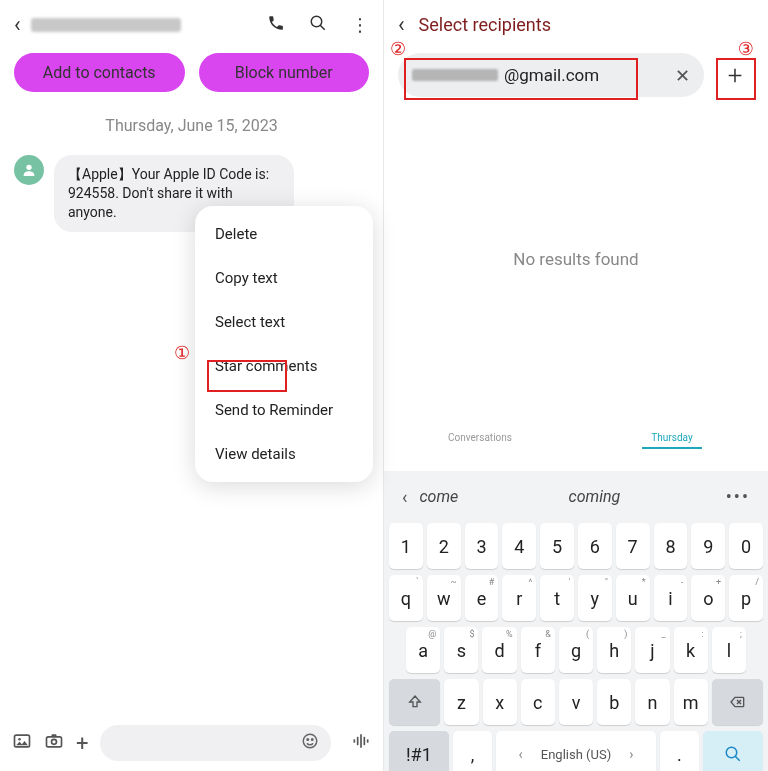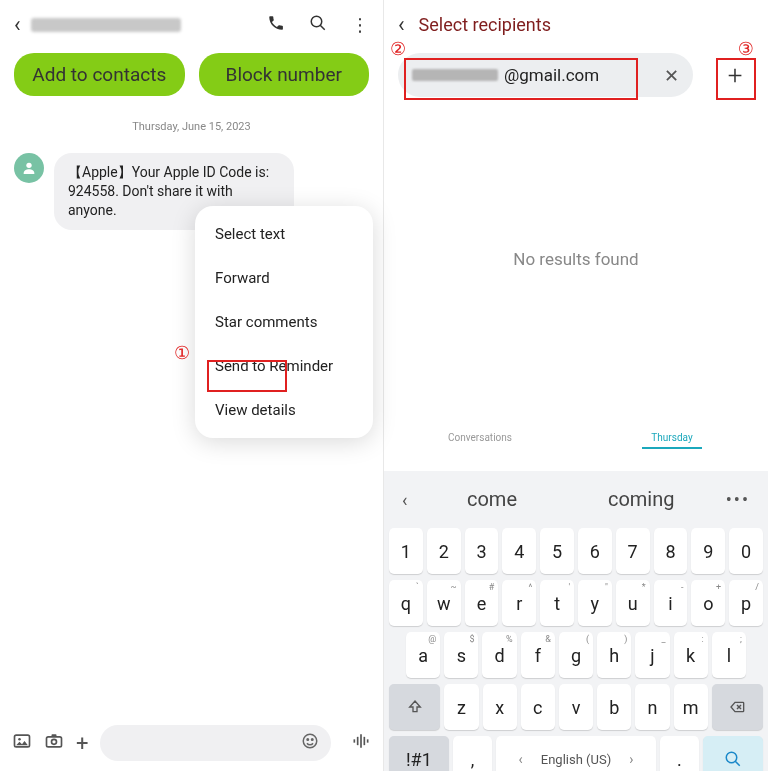--- a/index.html
+++ b/index.html
@@ -9,22 +9,22 @@
 .pane-right { width: 384px; }
 
 
 .hdr { display: flex; align-items: center; padding: 12px 14px; gap: 10px; }
 .hdr .back { font-size: 22px; color: #333; }
 .redact { height: 14px; background: #c8c8c8; border-radius: 3px; filter: blur(1.5px); }
 .hdr .title-redact { width: 150px; }
 .hdr .spacer { flex: 1; }
 .hdr .ico { font-size: 18px; color: #333; margin-left: 14px; }
 .chipbar { display: flex; gap: 14px; padding: 4px 14px 14px; }
-.chip { background: #84cc16; border-radius: 20px; padding: 10px 0; flex: 1; text-align: center; font-size: 19px; color: #333; }
-.date { text-align: center; font-size: 11px; color: #888; margin: 10px 0 12px; }
+.chip { background: #d946ef; border-radius: 20px; padding: 10px 0; flex: 1; text-align: center; font-size: 16px; color: #333; }
+.date { text-align: center; font-size: 16px; color: #888; margin: 10px 0 12px; }
 .msgrow { display: flex; gap: 10px; padding: 8px 14px; align-items: flex-start; }
 .avatar { width: 30px; height: 30px; border-radius: 50%; background: #78c2a4; display: flex; align-items: center; justify-content: center; flex-shrink: 0; }
 .avatar svg { width: 16px; height: 16px; fill: #fff; }
 .bubble { background: #f0f0f2; border-radius: 18px; padding: 10px 14px; font-size: 14px; line-height: 1.35; color: #222; max-width: 240px; }
 
 .ctxmenu { position: absolute; top: 206px; left: 195px; width: 178px; background: #fff; border-radius: 18px; box-shadow: 0 4px 24px rgba(0,0,0,0.15); padding: 6px 0; z-index: 10; }
 .ctxmenu .item { padding: 13px 20px; font-size: 15px; color: #222; }
 
 .annot { position: absolute; color: #e02020; font-size: 18px; z-index: 20; pointer-events: none; }
 .redbox { position: absolute; border: 2.5px solid #e02020; z-index: 15; pointer-events: none; }
@@ -32,39 +32,39 @@
 .composer { position: absolute; bottom: 10px; left: 0; right: 0; display: flex; align-items: center; padding: 0 12px; gap: 12px; }
 .composer .cico { color: #555; font-size: 18px; }
 .composer .inputbar { flex: 1; height: 36px; background: #f0f0f2; border-radius: 18px; display: flex; align-items: center; justify-content: flex-end; padding: 0 12px; }
 .composer .emoji { font-size: 17px; color: #666; }
 .composer .wave { font-size: 18px; color: #555; margin-left: 8px; }
 
 
 .rhdr { display: flex; align-items: center; padding: 12px 14px 4px; gap: 14px; }
 .rhdr .back { font-size: 22px; color: #333; }
 .rhdr .title { font-size: 18px; color: #7f1d1d; }
-.inputrow { display: flex; align-items: center; padding: 12px 14px; gap: 23px; }
+.inputrow { display: flex; align-items: center; padding: 12px 14px; gap: 12px; }
 .emailbox { flex: 1; background: #eceef0; border-radius: 22px; height: 44px; display: flex; align-items: center; padding: 0 14px; gap: 6px; }
 .emailbox .redact-in { width: 86px; height: 12px; background: #b5b5b5; border-radius: 2px; filter: blur(1px); }
 .emailbox .domain { font-size: 17px; color: #222; }
 .emailbox .clear { margin-left: auto; font-size: 18px; color: #555; }
 .addbtn { width: 38px; height: 38px; display: flex; align-items: center; justify-content: center; font-size: 26px; color: #333; font-weight: 300; }
 
 .noresults { text-align: center; color: #888; font-size: 17px; margin-top: 140px; }
 
 .tabs { position: absolute; bottom: 310px; left: 0; right: 0; display: flex; }
 .tabs .tab { flex: 1; text-align: center; padding: 12px 0; font-size: 10px; color: #999; }
 .tabs .tab.active { color: #1ba8bc; }
 .tabs .tab.active::after { content: ""; display: block; width: 60px; height: 2px; background: #1ba8bc; margin: 4px auto 0; }
 
 
 .kbd { position: absolute; bottom: 0; left: 0; right: 0; height: 300px; background: #f2f3f5; padding-top: 6px; }
 .sugg { display: flex; align-items: center; padding: 4px 8px 8px; }
 .sugg .sback { padding: 4px 10px; font-size: 18px; color: #555; }
-.sugg .sword { flex: 1; text-align: center; font-size: 20px; color: #444; padding: 6px 2px; }
+.sugg .sword { flex: 1; text-align: left; font-size: 16px; color: #444; padding: 6px 2px; font-style: italic; }
 .sugg .dots { padding: 4px 10px; font-size: 18px; color: #555; letter-spacing: 2px; }
 .krow { display: flex; gap: 4px; padding: 3px 5px; }
 .key { flex: 1; background: #fff; border-radius: 5px; height: 46px; display: flex; align-items: center; justify-content: center; font-size: 18px; color: #222; box-shadow: 0 1px 1px rgba(0,0,0,0.15); position: relative; }
 .key .sup { position: absolute; top: 2px; right: 4px; font-size: 9px; color: #888; }
 .key.dark { background: #d6d9de; }
 .key.wide15 { flex: 1.5; }
 .krow.indent1 { padding-left: 22px; padding-right: 22px; }
 .spacebtn { flex: 4; background: #fff; border-radius: 5px; height: 46px; display: flex; align-items: center; justify-content: center; font-size: 13px; color: #555; box-shadow: 0 1px 1px rgba(0,0,0,0.15); gap: 18px; }
 .key.search { background: #d6eef5; }
 .key.search svg { width: 18px; height: 18px; stroke: #1a88c9; fill: none; stroke-width: 2; }
@@ -102,22 +102,23 @@
     <div class="avatar">
       <svg viewBox="0 0 24 24">
           <circle cx="12" cy="8" r="4"></circle>
           <path d="M4 20c0-4 4-6 8-6s8 2 8 6v1H4z"></path>
         </svg>
     </div>
     <div class="bubble">【Apple】Your Apple ID Code is: 924558. Don't share it with anyone.</div>
   </div>
 
   <div class="ctxmenu">
+    <div class="item">Delete</div>
+    <div class="item">Copy text</div>
     <div class="item">Select text</div>
-    <div class="item">Forward</div>
     <div class="item">Star comments</div>
     <div class="item">Send to Reminder</div>
     <div class="item">View details</div>
   </div>
 
   <div class="annot" style="top:342px; left:174px;">①</div>
   <div class="redbox" style="top:360px; left:207px; width:80px; height:32px;"></div>
 
   <div class="composer">
     <span class="cico">

